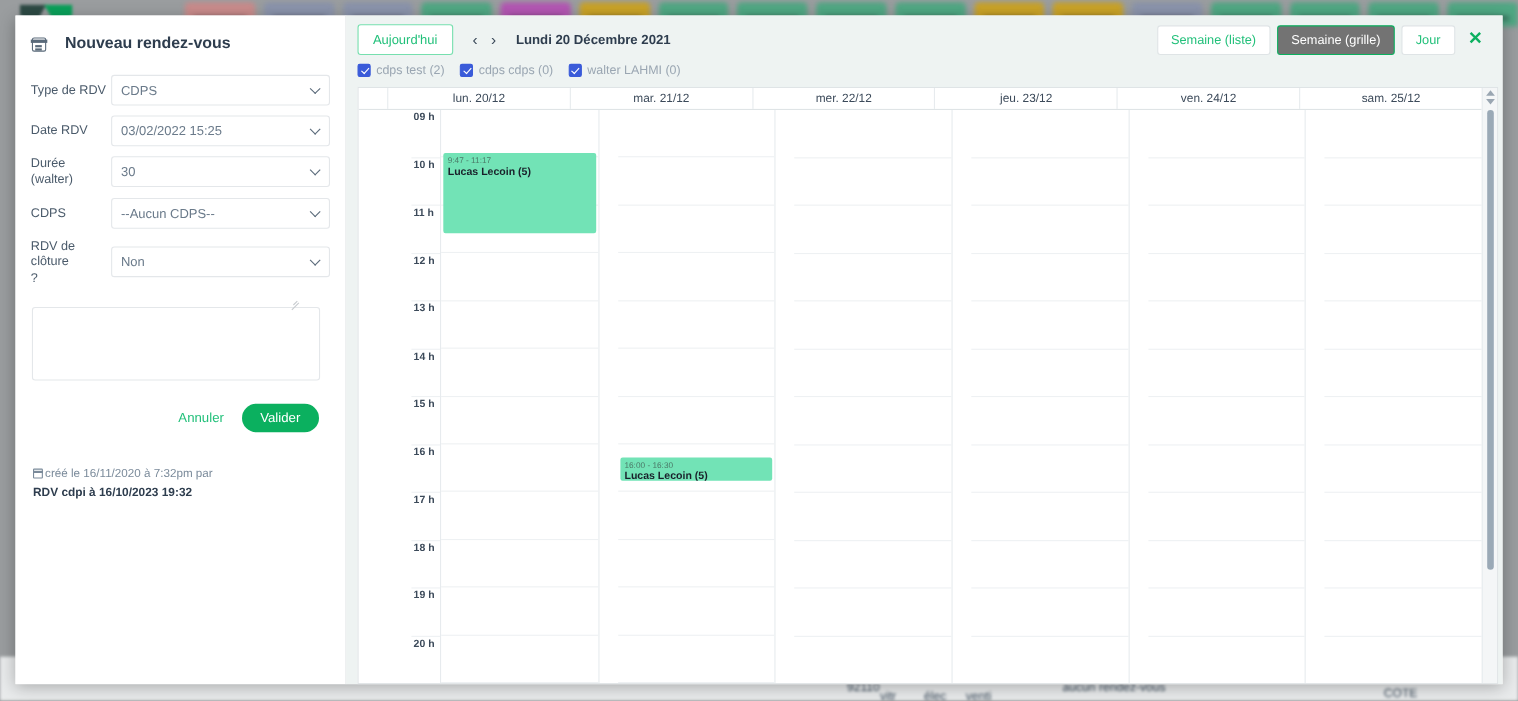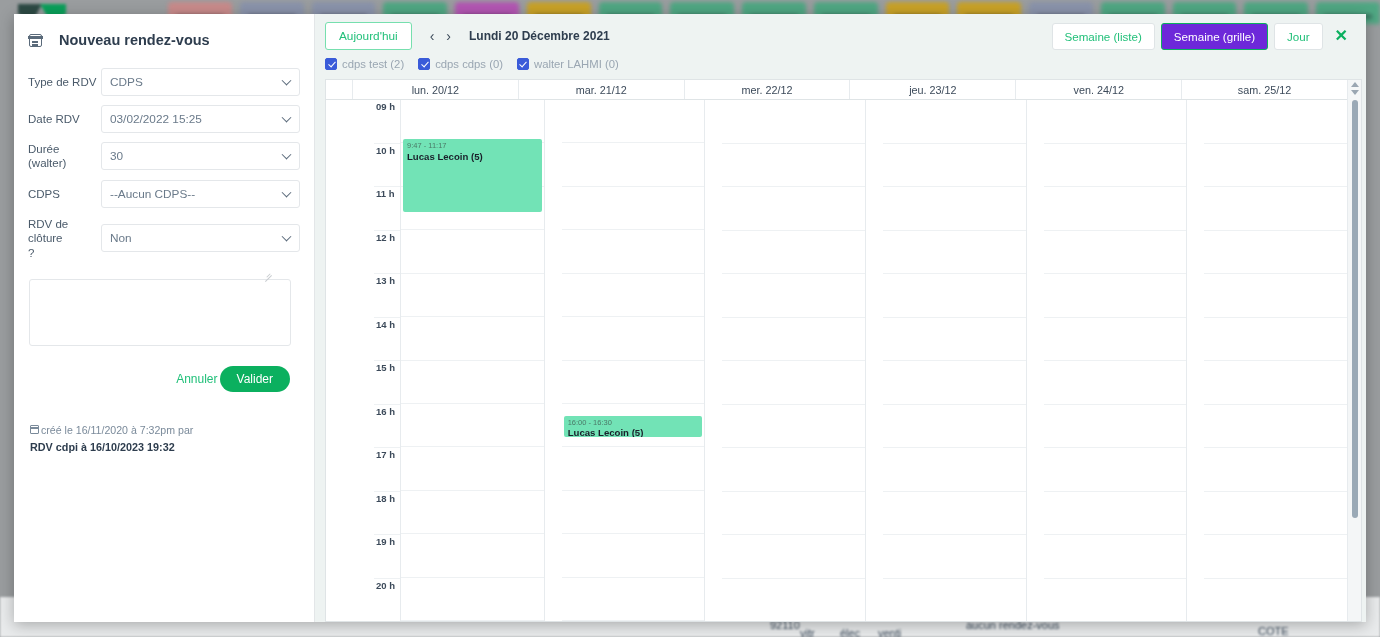--- a/index.html
+++ b/index.html
@@ -124,21 +124,21 @@
   }
   .grip::before, .grip::after {
     content: ""; position: absolute; background: #c8ccd0; height: 1px;
     transform: rotate(-45deg); right: 0;
   }
   .grip::before { width: 9px; top: 6px; }
   .grip::after  { width: 5px; top: 3px; right: 2px; }
 
   .actions {
     display: flex; align-items: center; justify-content: flex-end;
-    margin: 16px 10px 0 0;
+    gap: 14px; margin: 16px 10px 0 0;
   }
   .btn-cancel {
     background: none; border: none; cursor: pointer;
     color: #22c07a; font-size: 12px;
     font-family: "Liberation Sans", sans-serif;
     padding: 3px 2px;
   }
   .btn-validate {
     background: #0bb05f; color: #fff; border: none; cursor: pointer;
     border-radius: 14px; padding: 6px 17px;
@@ -181,21 +181,21 @@
   .cal-date {
     margin-left: 8px; font-size: 12px; font-weight: bold; color: #2e3d4e;
   }
   .tb-right { margin-left: auto; display: flex; align-items: center; gap: 6px; padding-right: 6px; }
   .vbtn {
     border: 1px solid #dfe4e6; background: #fff; color: #22c07a;
     border-radius: 3px; padding: 6px 12px; font-size: 11.6px; cursor: pointer;
     font-family: "Liberation Sans", sans-serif;
     text-align: right;
   }
-  .vbtn.active { background: #6d28d9; border-color: #0bb05f; color: #fff; }
+  .vbtn.active { background: #737373; border-color: #0bb05f; color: #fff; }
   .close-x {
     color: #0bb05f; font-size: 16px; font-weight: bold; cursor: pointer;
     padding: 0 8px 0 6px; line-height: 1; user-select: none;
   }
 
   .filters {
     display: flex; align-items: center; gap: 14px;
     padding: 0 0 9px 10px; font-size: 11.3px; color: #9aa6b2;
   }
   .filters label { display: flex; align-items: center; gap: 5px; cursor: pointer; }

